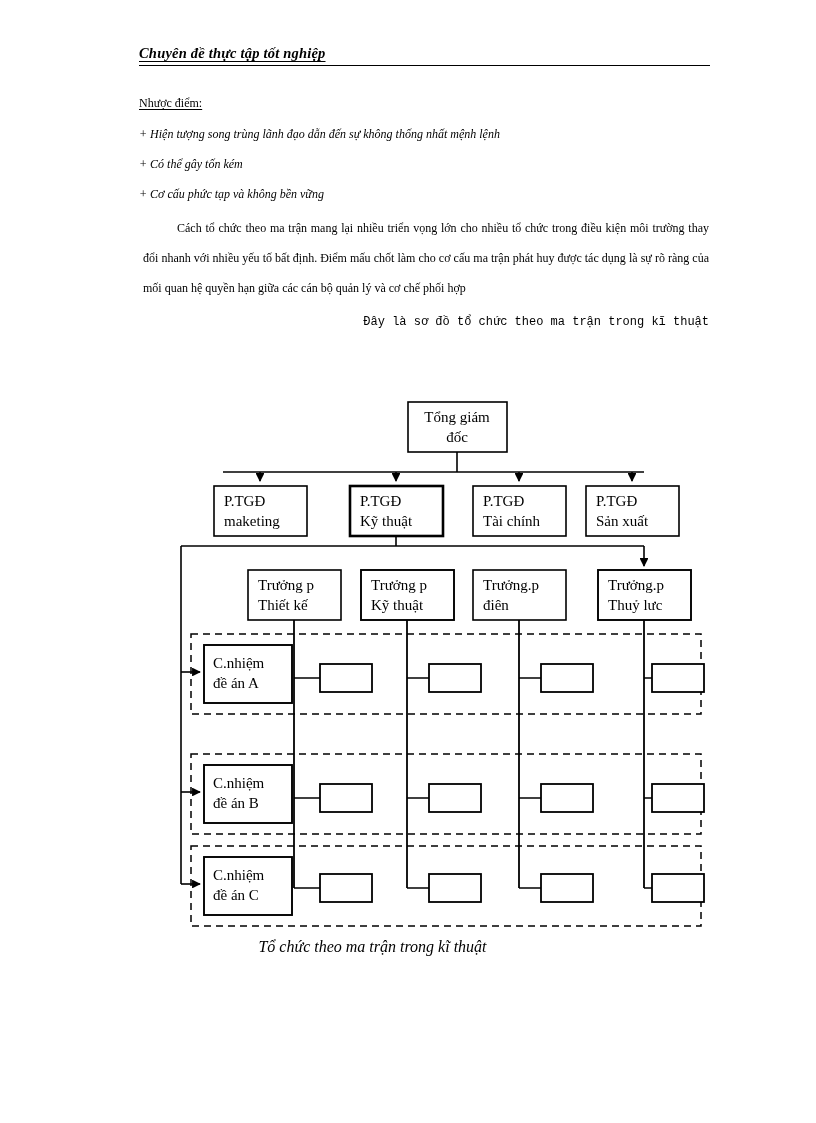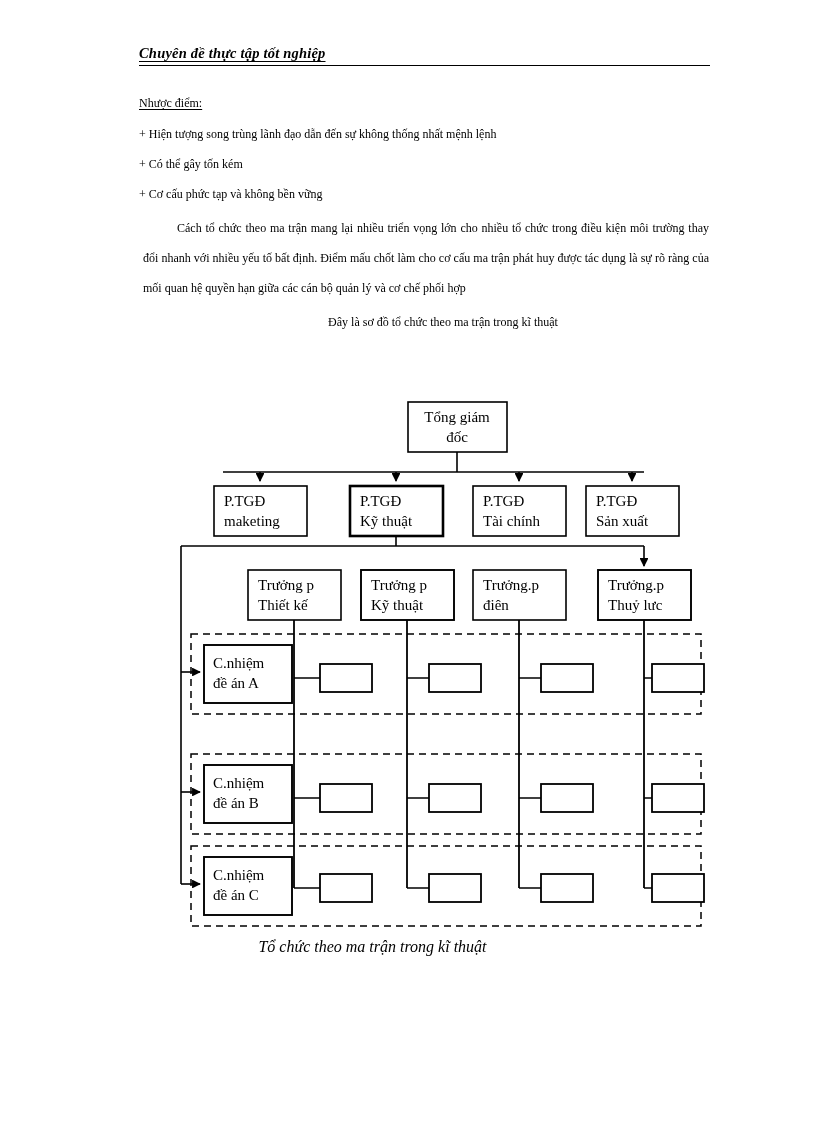--- a/index.html
+++ b/index.html
@@ -60,28 +60,30 @@
     line-height: 30px;
   }
   .subhead {
     text-decoration: underline;
     text-underline-offset: 2px;
     margin: 0 0 1px 0;
   }
   .bullet {
     margin: 0;
     white-space: nowrap;
+    font-style: italic;
   }
   .para {
     margin: 4px;
     text-align: justify;
     text-indent: 34px;
   }
   .para.last {
-    text-align: center;
+    text-align: right;
+    font-family: Liberation Mono, monospace;
   }
 
   
   .diagram {
     position: absolute;
     left: 0;
     top: 0;
     width: 816px;
     height: 1123px;
     padding-left: 24px;

